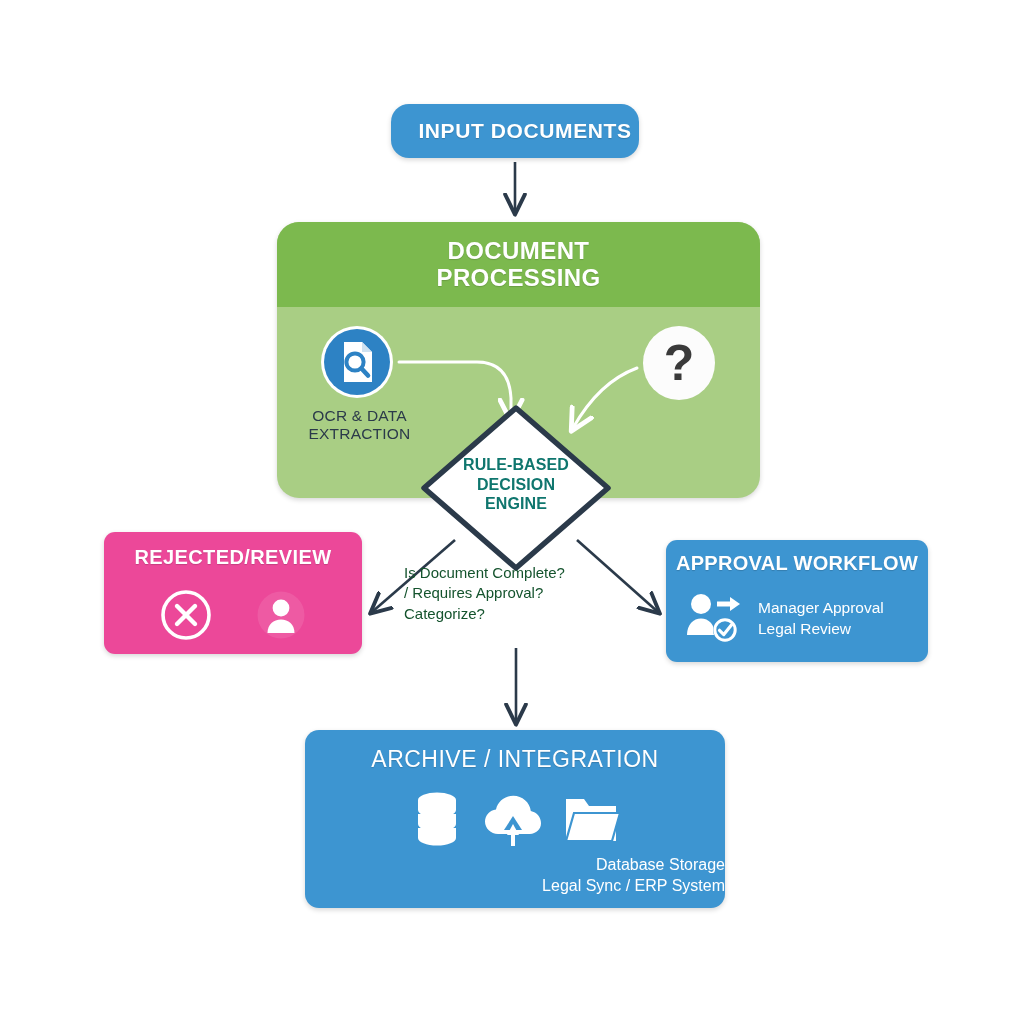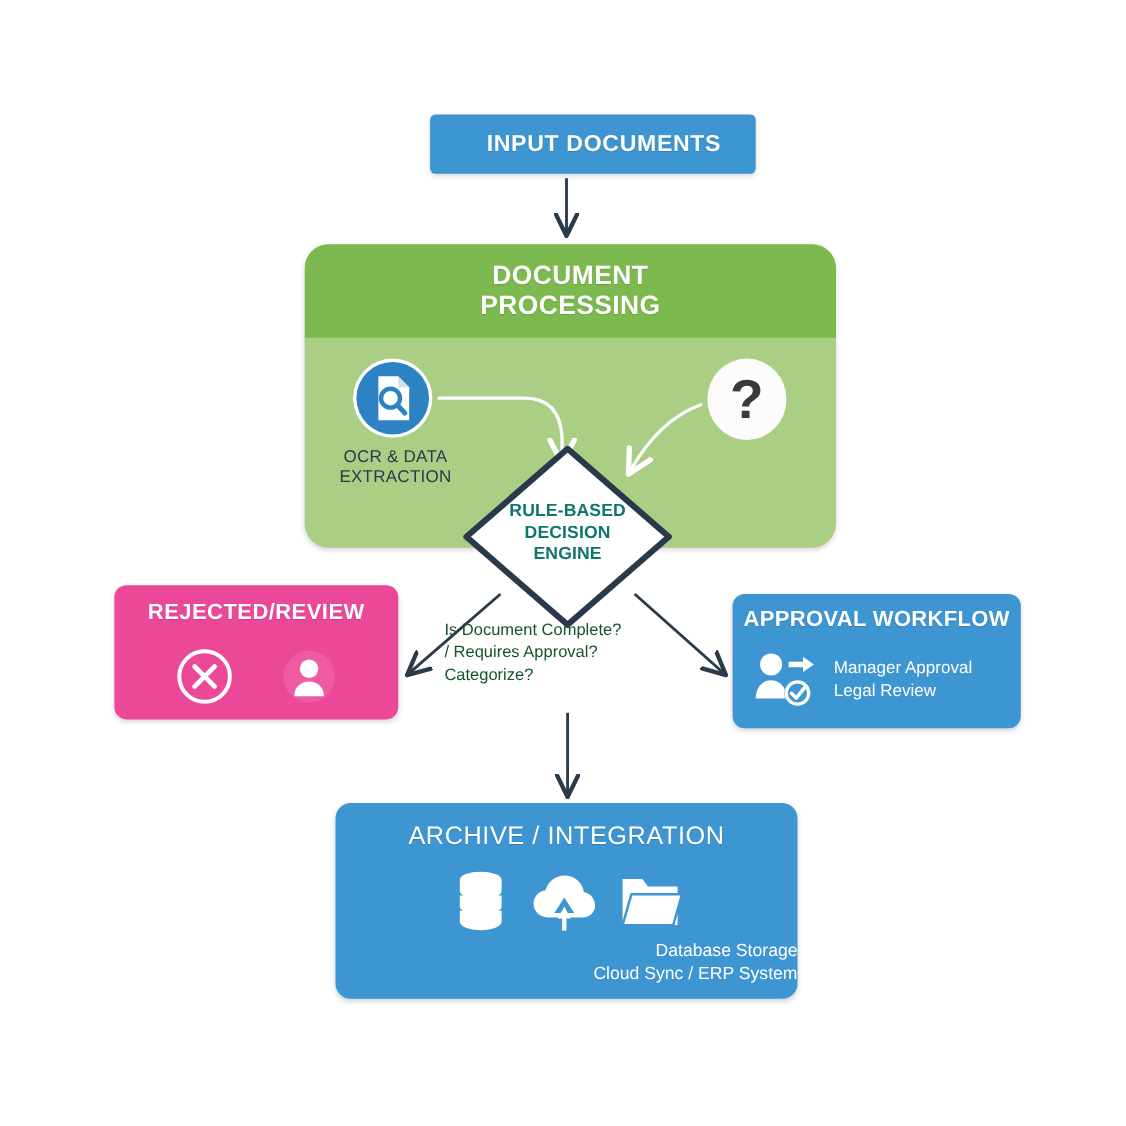--- a/index.html
+++ b/index.html
@@ -13,22 +13,22 @@
   #canvas{position:relative;width:1024px;height:1024px;background:#fff;}
 
   .svg-layer{position:absolute;left:0;top:0;width:1024px;height:1024px;pointer-events:none;}
 
   
   .node{position:absolute;box-sizing:border-box;border-radius:10px;
         box-shadow:0 2px 5px rgba(0,0,0,.16);}
 
   
   #input-node{
-    left:391px;top:104px;width:296px;height:54px;
-    background:#3d95d1;border-radius:5px;
+    left:391px;top:104px;width:248px;height:54px;
+    background:#3d95d1;border-radius:18px;
     display:flex;align-items:center;justify-content:center;padding-left:20px;
   }
   #input-node .ttl{
     color:#ffffff;font-size:21px;font-weight:bold;letter-spacing:.6px;
     font-family:"Liberation Sans",sans-serif;
     text-shadow:0 1px 1px rgba(0,0,0,.18);
   }
 
   
   #proc-node{
@@ -269,17 +269,17 @@
 
       <svg width="58" height="56" viewBox="0 0 58 56" class="ic">
         <path d="M4,8 L22,8 L27,15 L54,15 L54,50 L4,50 Z" fill="#ffffff"></path>
         <path d="M12,22 L58,22 L50,50 L4,50 Z" fill="#ffffff"></path>
         <path d="M12,22 L58,22 L50,50 L4,50 Z" fill="none" stroke="#3d95d1" stroke-width="2.2"></path>
       </svg>
     </div>
 
     <div id="archive-lines">
       <div>Database Storage</div>
-      <div>Cloud Sync / ERP System</div>
+      <div>Legal Sync / ERP System</div>
     </div>
   </div>
 
 </div>
 
 </body></html>

